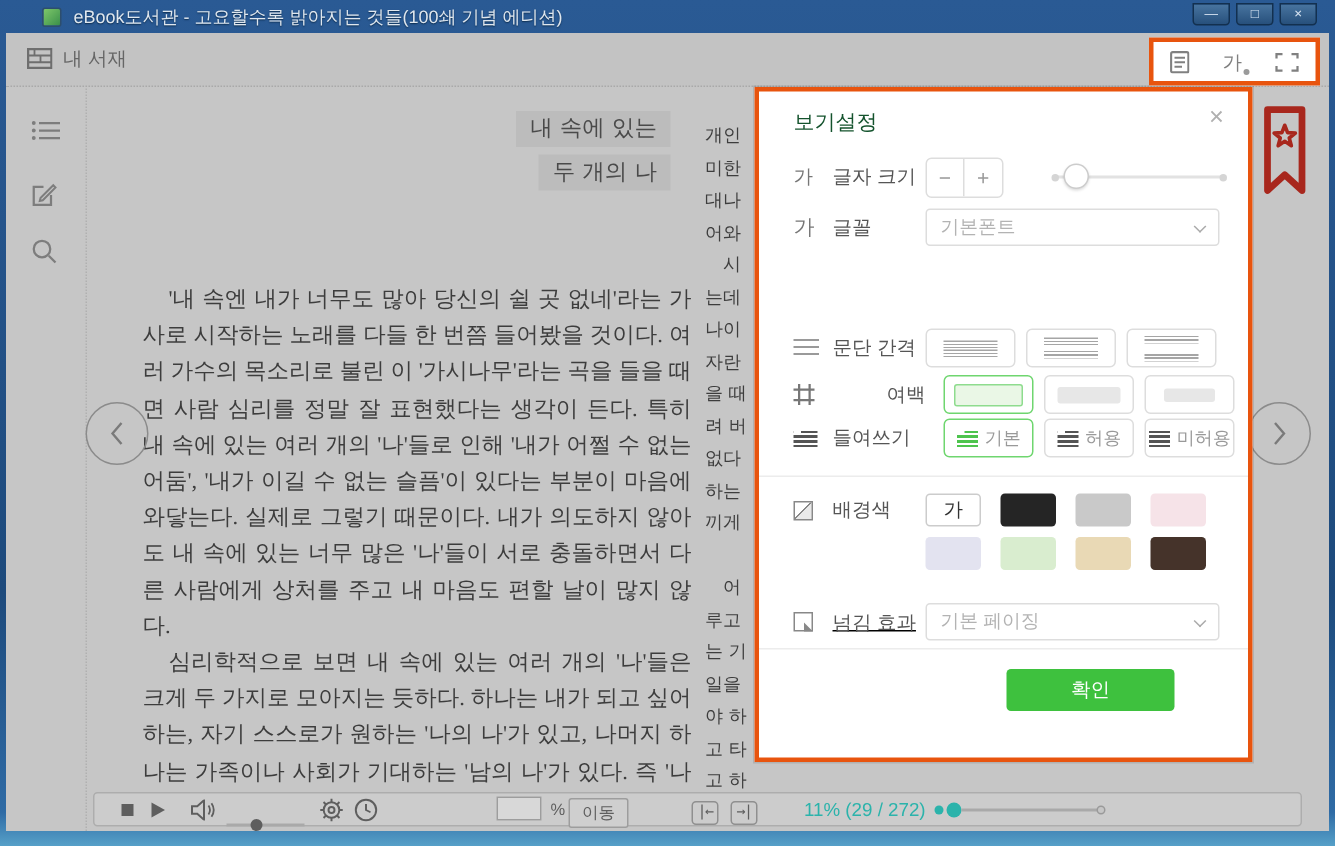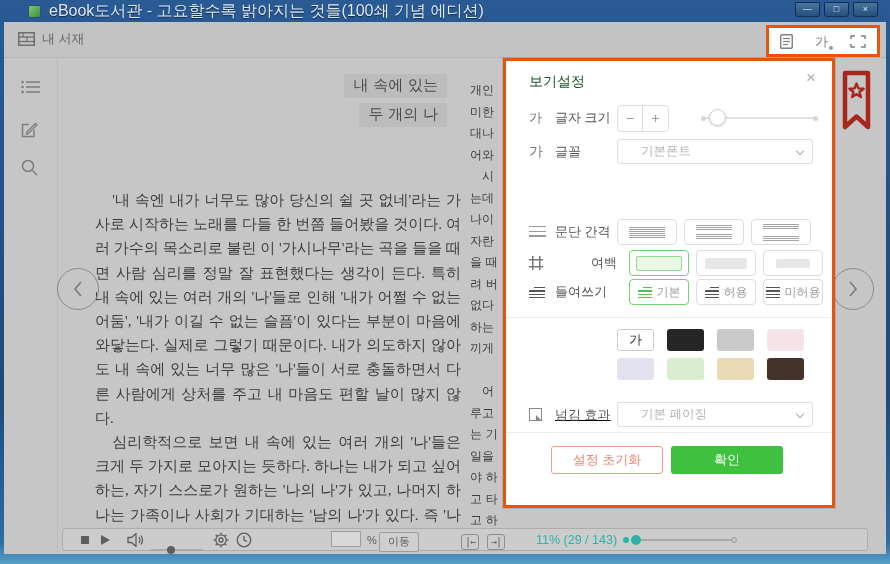--- a/index.html
+++ b/index.html
@@ -2,21 +2,21 @@
 <html><head>
 <meta charset="utf-8">
 <style>
   * { margin:0; padding:0; box-sizing:border-box; }
   html,body { width:890px; height:564px; overflow:hidden; font-family:"Liberation Sans",sans-serif; }
   .window { position:relative; width:890px; height:564px;
     background:linear-gradient(180deg,#2a5a94 0%,#1d4a7c 70%,#2f6ba5 96%,#56a0c8 100%); }
   .titlebar { position:absolute; left:0; top:0; right:0; height:22px; display:flex; align-items:center; }
   .app-icon { width:13px; height:13px; margin-left:28px; border-radius:2px;
     background:linear-gradient(135deg,#7ec86a,#3a8f4a); border:1px solid #2d4e6e; }
-  .title-text { color:#dfe7ef; font-size:16px; margin-left:8px; letter-spacing:0; text-shadow:0 1px 1px #0b2a4a; }
+  .title-text { color:#dfe7ef; font-size:12px; margin-left:8px; letter-spacing:0; text-shadow:0 1px 1px #0b2a4a; }
   .win-controls { position:absolute; right:12px; top:2px; display:flex; gap:4px; }
   .wbtn { width:25px; height:15px; border:1px solid #13304f; border-radius:0 0 3px 3px;
     background:linear-gradient(180deg,#48749f,#27507c); color:#d7e4f2; font-size:9px;
     display:flex; align-items:center; justify-content:center; line-height:1; }
   .content { position:absolute; left:4px; right:4px; top:22px; bottom:10px; background:#c6c6c6; overflow:hidden; }
 
   
   .topbar { position:absolute; left:0; right:0; top:0; height:36px; background:#c3c3c3;
     border-bottom:1px dotted #a9a9a9; }
   .library-btn { position:absolute; left:14px; top:8px; display:flex; align-items:center; gap:7px;
@@ -79,21 +79,21 @@
   .ctrl { position:absolute; left:88px; display:flex; align-items:center; }
   .stepper { display:flex; border:1px solid #ddd; border-radius:4px; overflow:hidden; }
   .stepper span { width:25px; height:25px; display:flex; align-items:center; justify-content:center;
     color:#999; font-size:14px; }
   .stepper span:first-child { border-right:1px solid #ddd; }
   .slider { position:relative; width:113px; height:2px; background:#e2e2e2; margin-left:34px; }
   .slider i { position:absolute; top:-1.5px; width:5px; height:5px; border-radius:50%; background:#d5d5d5; }
   .slider .knob { position:absolute; left:6px; top:-8px; width:17px; height:17px; border-radius:50%;
     background:#fff; border:1px solid #ccc; box-shadow:0 1px 2px rgba(0,0,0,.15); }
   .selbox { width:196px; height:25px; border:1px solid #ddd; border-radius:3px; position:relative;
-    display:flex; align-items:center; padding-left:23px; font-size:12.5px; color:#b3b3b3; }
+    display:flex; align-items:center; padding-left:9px; font-size:12.5px; color:#b3b3b3; }
   .caret { position:absolute; right:9px; top:8px; width:6px; height:6px; border-left:1.5px solid #aaa;
     border-bottom:1.5px solid #aaa; transform:rotate(-45deg); }
   .optbtn { height:26px; border:1px solid #ddd; border-radius:4px; background:#fff;
     display:flex; align-items:center; justify-content:center; gap:5px; }
   .opt-s { width:35px; margin-right:5px; }
   .opt-m { width:60px; margin-right:7px; }
   .optbtn.sel { border:1.5px solid #6fd66f;margin-left:12px; }
   .optbtn .otxt { font-size:12px; color:#999; }
   .hatch { width:15px; }
   .h1 { height:8px;  background:repeating-linear-gradient(180deg,#9a9a9a 0 1.5px,transparent 1.5px 2.4px); }
@@ -300,21 +300,21 @@
       <span class="bb" style="left:304px; font-size:11px;">%</span>
       <span class="bb" style="left:316px; top:2px;">
         <span class="goto-btn">이동</span>
       </span>
       <span class="bb" style="left:398px; top:2px;">
         <span class="br-btn">|←</span>
       </span>
       <span class="bb" style="left:424px; top:2px;">
         <span class="br-btn">→|</span>
       </span>
-      <span class="bb progress-text" style="left:473px;">11% (29 / 143)</span>
+      <span class="bb progress-text" style="left:473px;">11% (29 / 272)</span>
       <span class="pdot-s"></span>
       <span class="pdot-b"></span>
       <span class="prog-track"></span>
       <span class="pdot-e"></span>
     </div>
 
     <div class="panel">
       <span class="panel-title">보기설정</span>
       <span class="panel-close">×</span>
 
@@ -407,20 +407,26 @@
           </span>
           <span class="optbtn opt-m" style="margin-right:0;">
             <span class="ind-ico gry"></span>
             <span class="otxt">미허용</span>
           </span>
         </span>
       </div>
 
       <div class="divider" style="top:256px;"></div>
 
+      <div class="prow" style="top:268px; height:22px;">
+        <span class="ric">
+            <span class="bg-ico"></span>
+          </span>
+        <span class="rlab">배경색</span>
+      </div>
       <span class="swatch w0" style="left: 111px; top: 268px; background: rgb(255, 255, 255);">가</span>
       <span class="swatch" style="left: 161px; top: 268px; background: rgb(37, 37, 37);"></span>
       <span class="swatch" style="left: 211px; top: 268px; background: rgb(201, 201, 201);"></span>
       <span class="swatch" style="left: 261px; top: 268px; background: rgb(246, 227, 232);"></span>
       <span class="swatch" style="left: 111px; top: 297px; background: rgb(227, 227, 240);"></span>
       <span class="swatch" style="left: 161px; top: 297px; background: rgb(217, 237, 207);"></span>
       <span class="swatch" style="left: 211px; top: 297px; background: rgb(233, 217, 181);"></span>
       <span class="swatch" style="left: 261px; top: 297px; background: rgb(69, 51, 42);"></span>
 
       <div class="prow" style="top:341px; height:25px;text-decoration:underline;">
@@ -431,18 +437,17 @@
         <span class="ctrl">
           <span class="selbox">
             <span>기본 페이징</span>
             <span class="caret"></span>
           </span>
         </span>
       </div>
 
       <div class="divider" style="top:371px;"></div>
 
-      <span class="reset-btn">설정 초기화</span>
       <span class="confirm-btn">확인</span>
     </div>
 
   </div>
 </div>
 
 </body></html>

